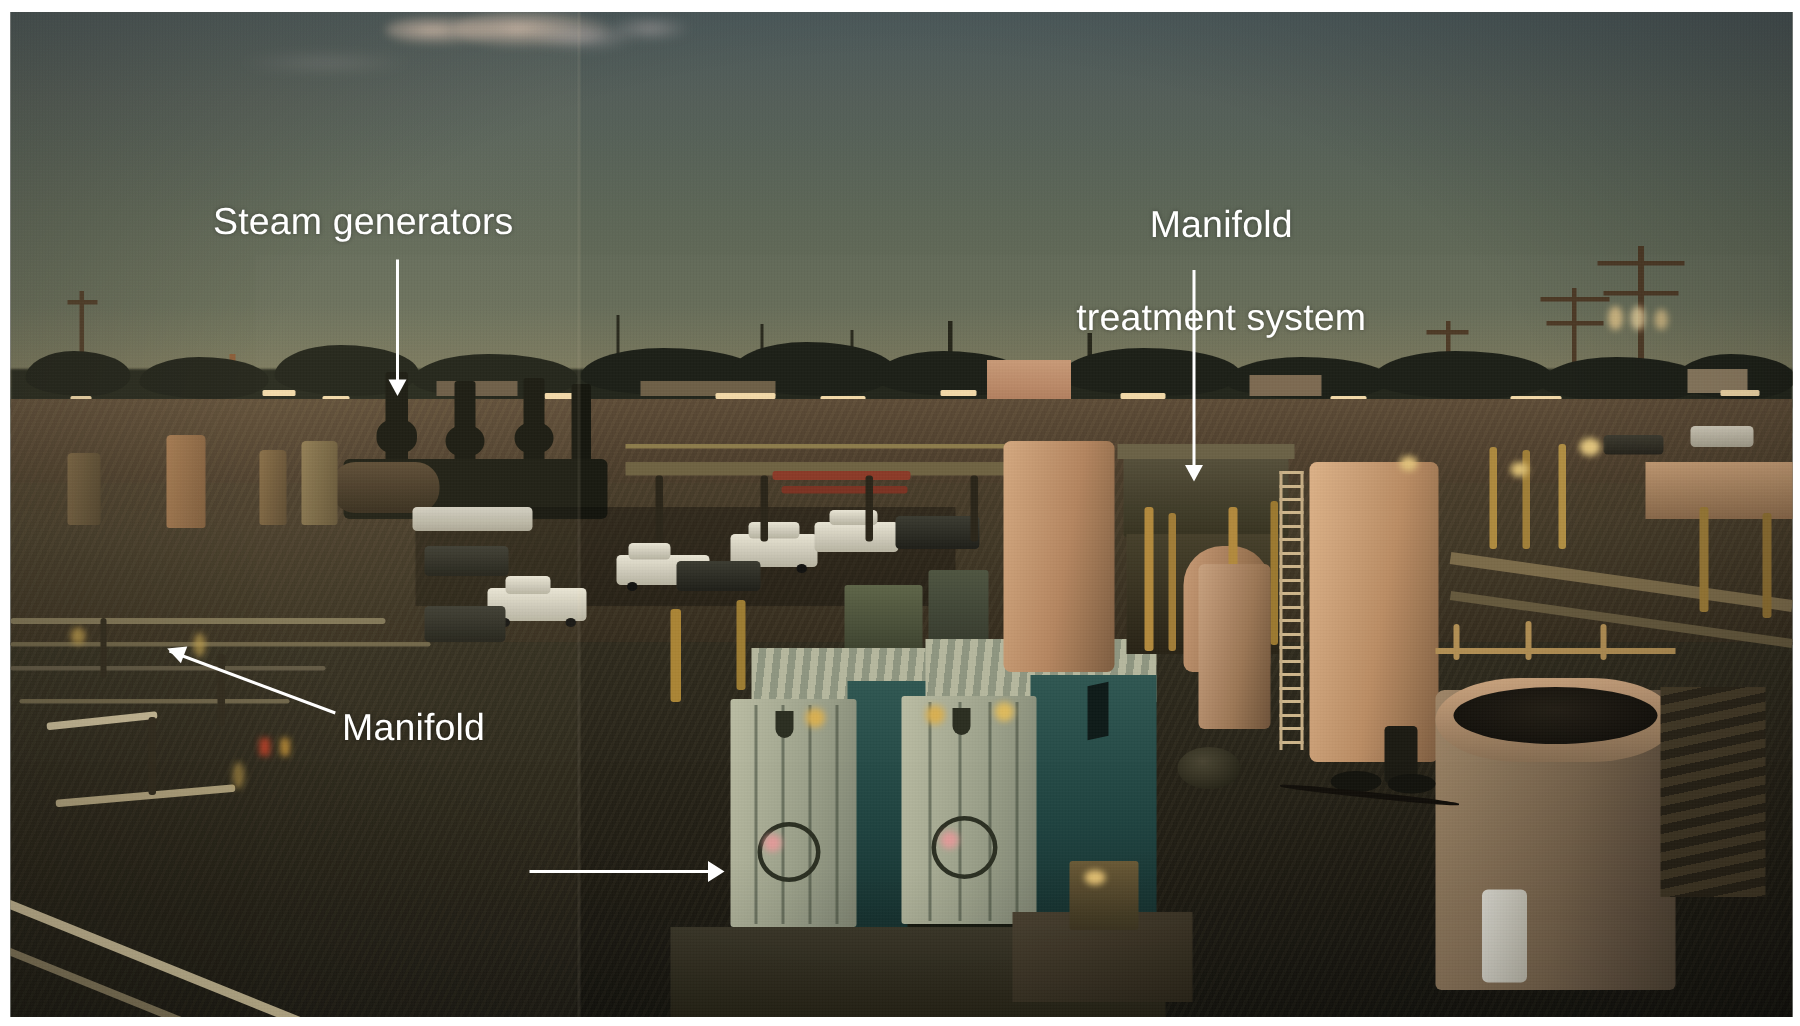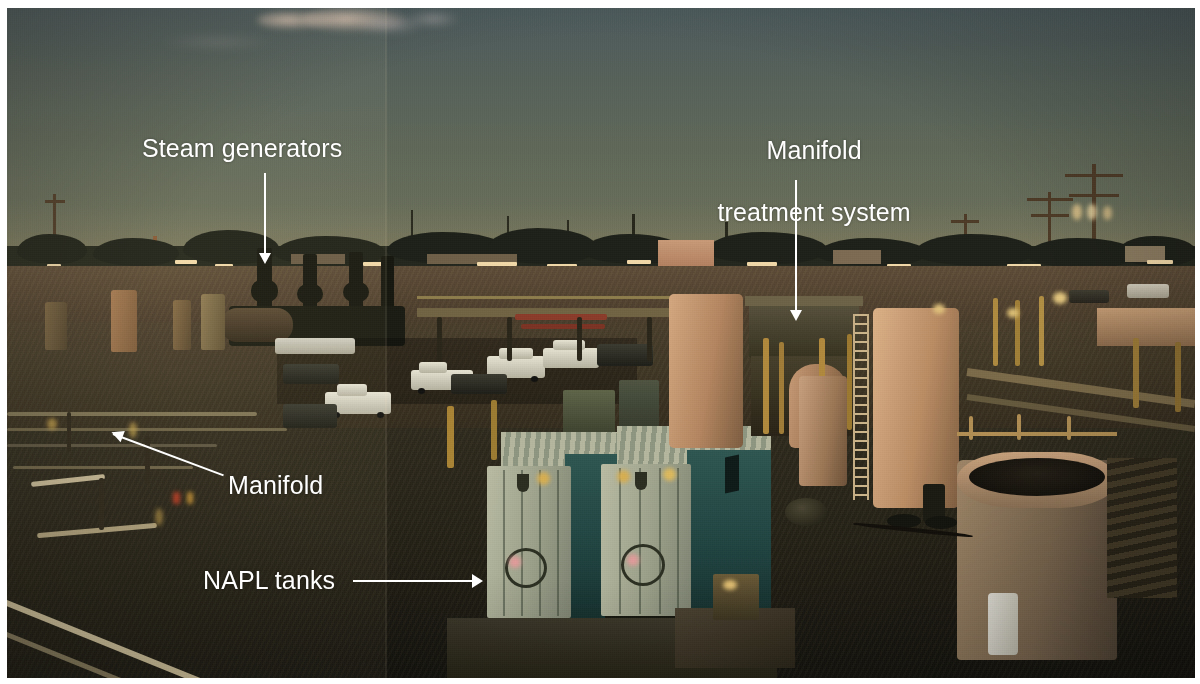--- a/index.html
+++ b/index.html
@@ -458,17 +458,16 @@
       <span>Manifold</span><br>
       <span>treatment system</span>
     </div>
     <div class="arrow-v" style="left:788px;top:172px;height:132px;"></div>
 
     <div class="anno" style="left:221px;top:462px;">Manifold</div>
     <div class="arrow-diag" style="left:106px;top:425px;width:118px;transform:rotate(20.5deg);">
       <span class="head"></span>
     </div>
 
-    <div class="anno" style="left:196px;top:557px;">NAPL tanks</div>
     <div class="arrow-h" style="left:346px;top:572px;width:120px;"></div>
 
   </div>
 </div>
 
 </body></html>

